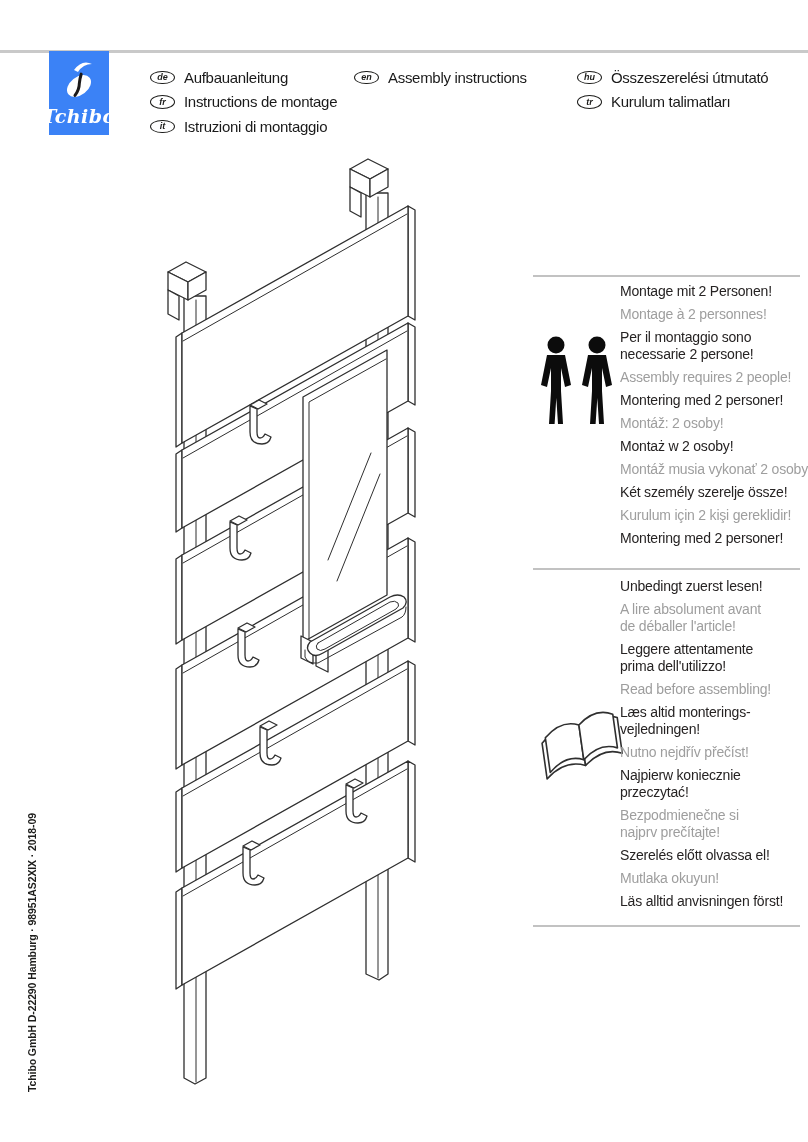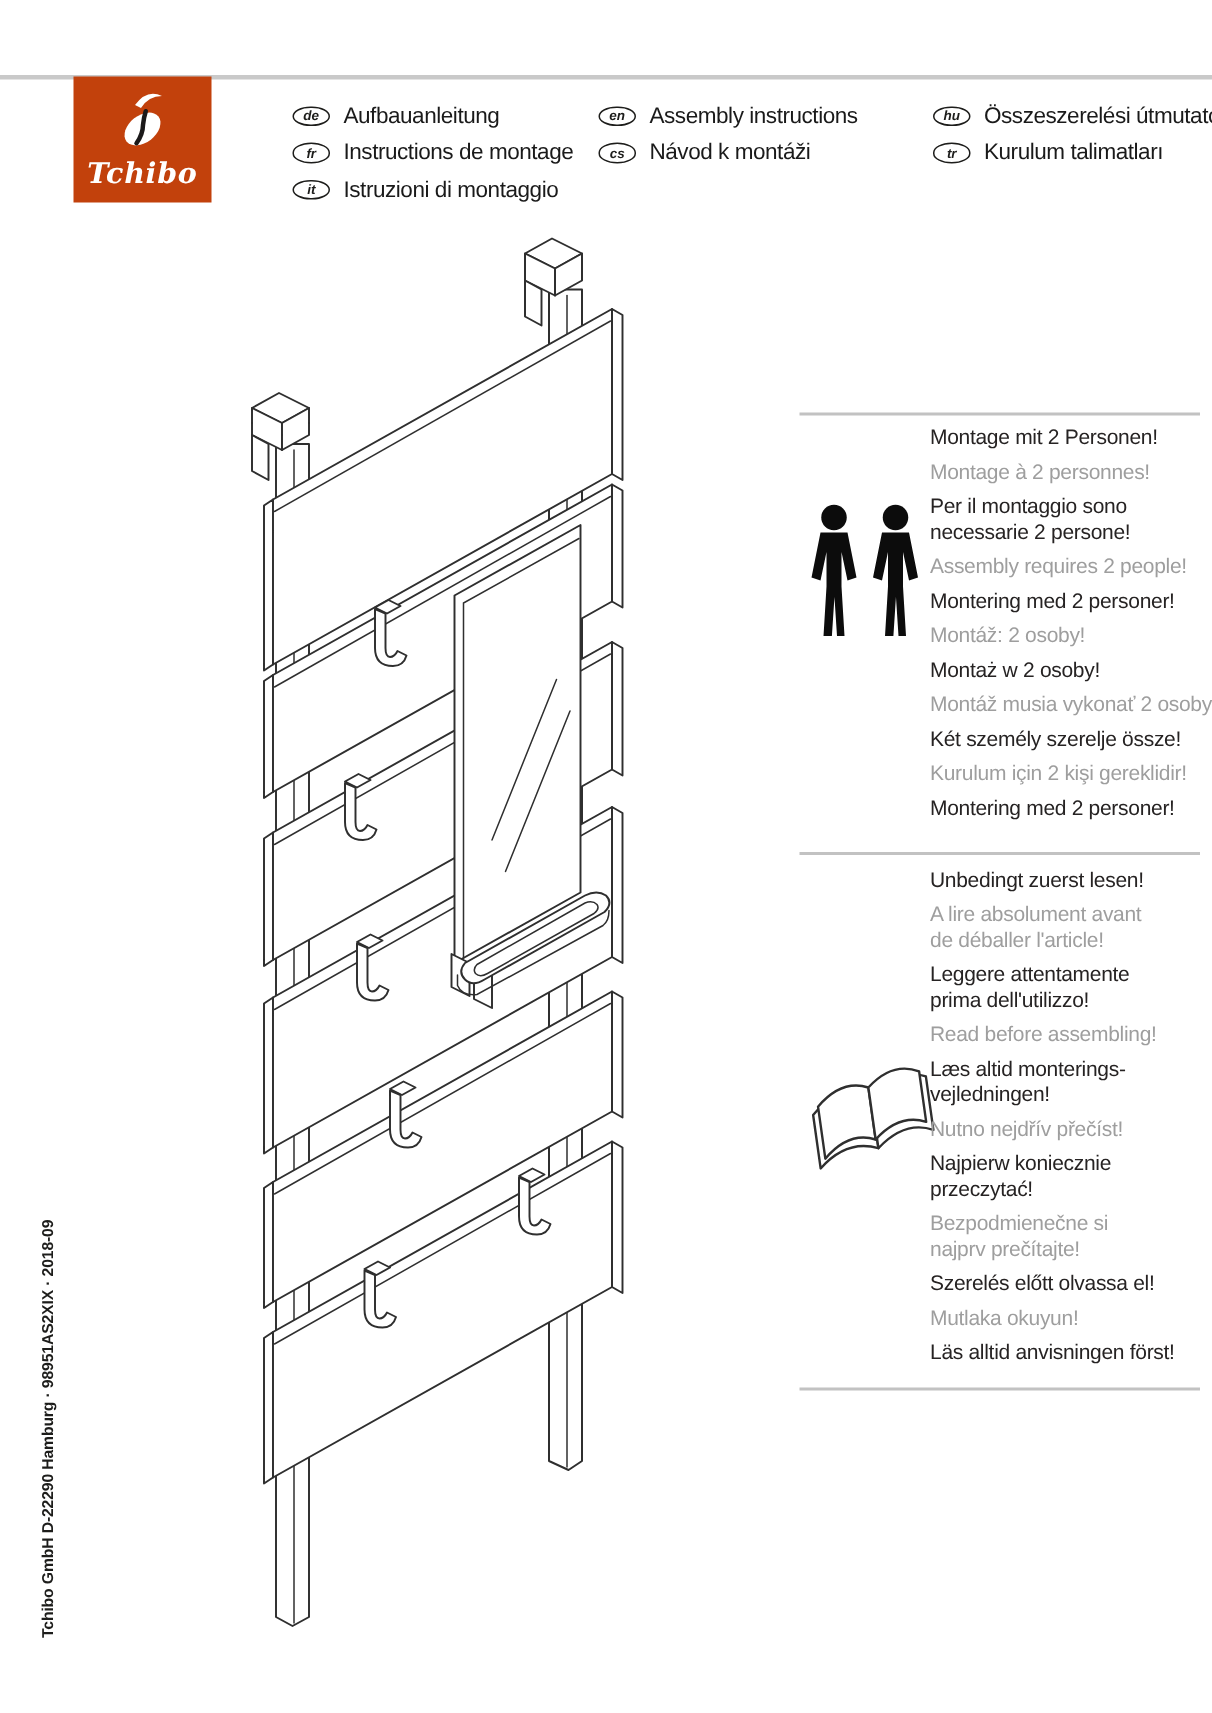--- a/index.html
+++ b/index.html
@@ -4,30 +4,30 @@
 <style>
   * { margin:0; padding:0; box-sizing:border-box; }
   html,body { background:#ffffff; }
   body {
     width:808px; height:1142px; position:relative; overflow:hidden;
     font-family:"Liberation Sans", sans-serif; color:#232020;
   }
   .top-rule { position:absolute; left:0; top:50px; width:808px; height:2.5px; background:#c9c9c9; }
 
   
-  .logo-box { position:absolute; left:49px; top:51px; width:92px; height:84px; background:#c2410c;
+  .logo-box { position:absolute; left:49px; top:51px; width:60px; height:84px; background:#3b82f6;
               display:flex; flex-direction:column; align-items:center; justify-content:flex-end; }
   .logo-script { font-family:"DejaVu Serif", serif; font-style:italic; font-weight:bold;
                  color:#ffffff; font-size:19px; line-height:1; padding-bottom:9px; letter-spacing:0.5px; }
   .logo-mark { position:absolute; top:7px; left:50%; transform:translateX(-50%); }
 
   
   .lang-col { position:absolute; top:65px; }
   .lang-col.c1 { left:150px; } .lang-col.c2 { left:354px; } .lang-col.c3 { left:577px; }
-  .lang-row { display:flex; align-items:center; height:24.5px;margin-left:45px; }
+  .lang-row { display:flex; align-items:center; height:24.5px; }
   .lang-badge {
     width:25px; height:13.5px; border:1.4px solid #1d1d1b; border-radius:50%;
     display:inline-flex; align-items:center; justify-content:center;
     font-size:9px; font-weight:bold; font-style:italic; color:#1d1d1b; flex:0 0 auto;
   }
   .lang-label { margin-left:9px; font-size:15px; font-weight:normal; color:#1a1a1a; letter-spacing:-0.3px; white-space:nowrap; }
 
   
   .notes { position:absolute; left:533px; top:0; width:267px; }
   .divider { position:absolute; left:0; width:267px; height:2px; background:#c2c2c2; }
@@ -75,24 +75,20 @@
   </div>
   <div class="lang-row">
     <span class="lang-badge">it</span>
     <span class="lang-label">Istruzioni di montaggio</span>
   </div>
 </div>
 <div class="lang-col c2">
   <div class="lang-row">
     <span class="lang-badge">en</span>
     <span class="lang-label">Assembly instructions</span>
-  </div>
-  <div class="lang-row">
-    <span class="lang-badge">cs</span>
-    <span class="lang-label">Návod k montáži</span>
   </div>
 </div>
 <div class="lang-col c3">
   <div class="lang-row">
     <span class="lang-badge">hu</span>
     <span class="lang-label">Összeszerelési útmutató</span>
   </div>
   <div class="lang-row">
     <span class="lang-badge">tr</span>
     <span class="lang-label">Kurulum talimatları</span>

